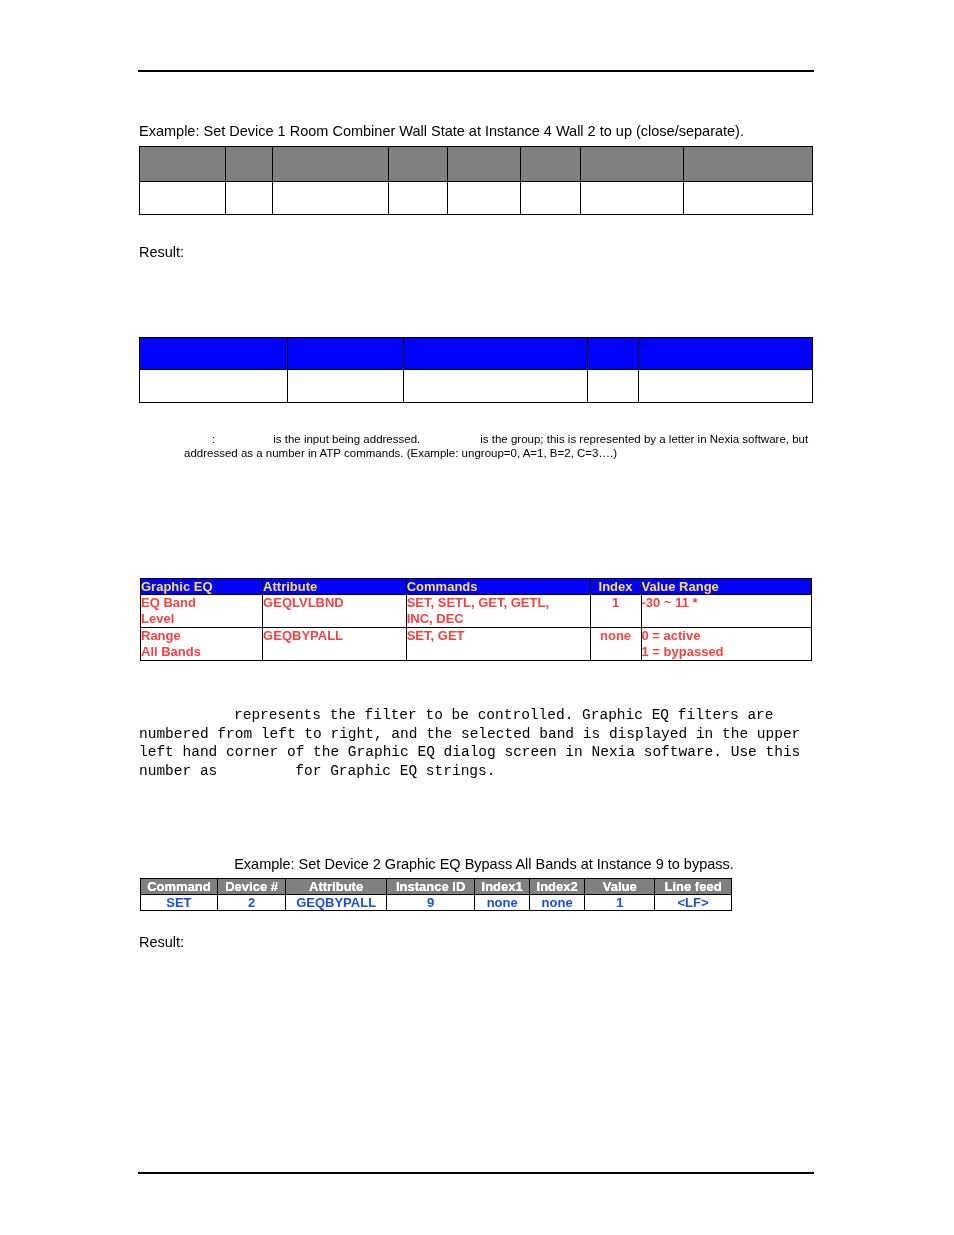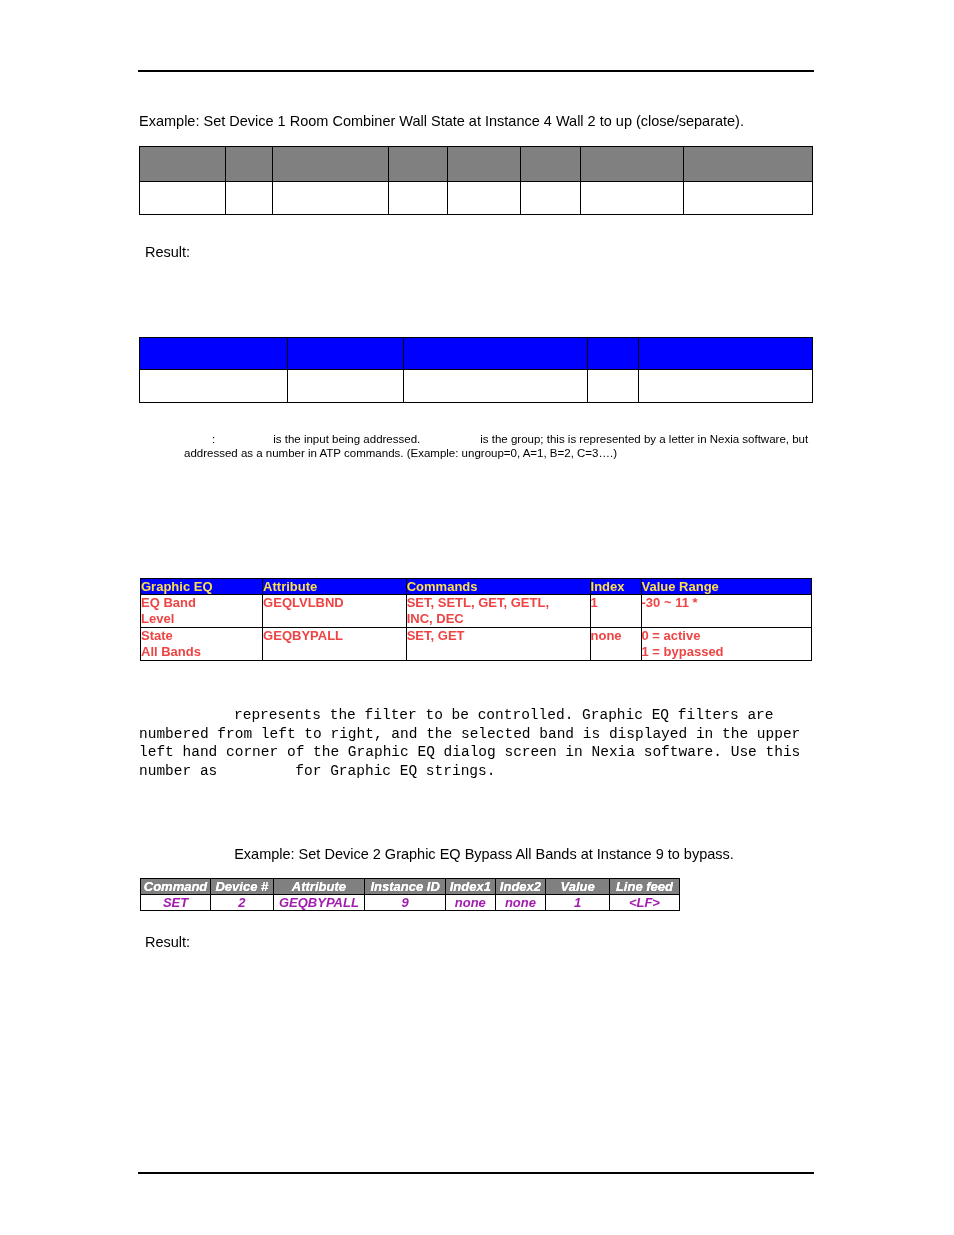--- a/index.html
+++ b/index.html
@@ -31,22 +31,22 @@
   .rule-bottom { top: 1172px; }
 
   
   .body-text {
     position: absolute;
     font-size: 14.5px;
     line-height: 18px;
     color: #000000;
     white-space: pre-wrap;
   }
-  .example-line { left: 139px; width: 690px; }
-  .result-line  { left: 145px; width: 300px; }
+  .example-line { left: 139px; width: 690px; margin-top: 10px; }
+  .result-line  { left: 139px; width: 300px; }
 
   .para {
     position: absolute;
     left: 139px;
     width: 676px;
     font-size: 14.5px;
     line-height: 18.5px;
     text-align: left;
   }
   .indent-gap { display: inline-block; width: 95px; }
@@ -128,45 +128,44 @@
   }
   .tbl-geq td {
     background: #ffffff;
     color: #ef4444;
     font-weight: bold;
     font-size: 13px;
     padding: 1px 0 2px 5px;
     border: 1px solid #000000;
     line-height: 16px;
   }
-  .tbl-geq td.c-center, .tbl-geq th.c-center { padding-left: 0; margin-left: 28px; }
+  .tbl-geq td.c-center, .tbl-geq th.c-center { text-align: center; padding-left: 0; margin-left: 28px; }
   .tbl-geq .cell-line { display: block; }
 
   
   .tbl-cmd {
     left: 140px;
     top: 878px;
-    width: 540px;
-    font-size: 13px;
-    font-style: italic;
+    width: 592px;
+    font-size: 13px;
   }
   .tbl-cmd th {
     background: #808080;
     color: #ffffff;
     text-align: center;
     font-weight: bold;
     font-size: 13px;
     padding: 2px 0 2px 0;
     border: 1px solid #000000;
     white-space: nowrap;
     text-shadow: 0 0 0 #ffffff;
   }
   .tbl-cmd td {
     background: #ffffff;
-    color: #a21caf;
+    color: #1d4ed8;
     text-align: center;
     font-weight: bold;
     font-size: 13px;
     padding: 1px 0 2px 0;
     border: 1px solid #000000;
     white-space: nowrap;
   }
 </style>
 </head>
 <body>
@@ -280,21 +279,21 @@
         </td>
         <td class="c-center">
           <span class="cell-line">1</span>
         </td>
         <td>
           <span class="cell-line">-30 ~ 11 *</span>
         </td>
       </tr>
       <tr>
         <td>
-          <span class="cell-line">State</span>
+          <span class="cell-line">Range</span>
           <span class="cell-line">All Bands</span>
         </td>
         <td>
           <span class="cell-line">GEQBYPALL</span>
         </td>
         <td>
           <span class="cell-line">SET, GET</span>
         </td>
         <td class="c-center">
           <span class="cell-line">none</span>

